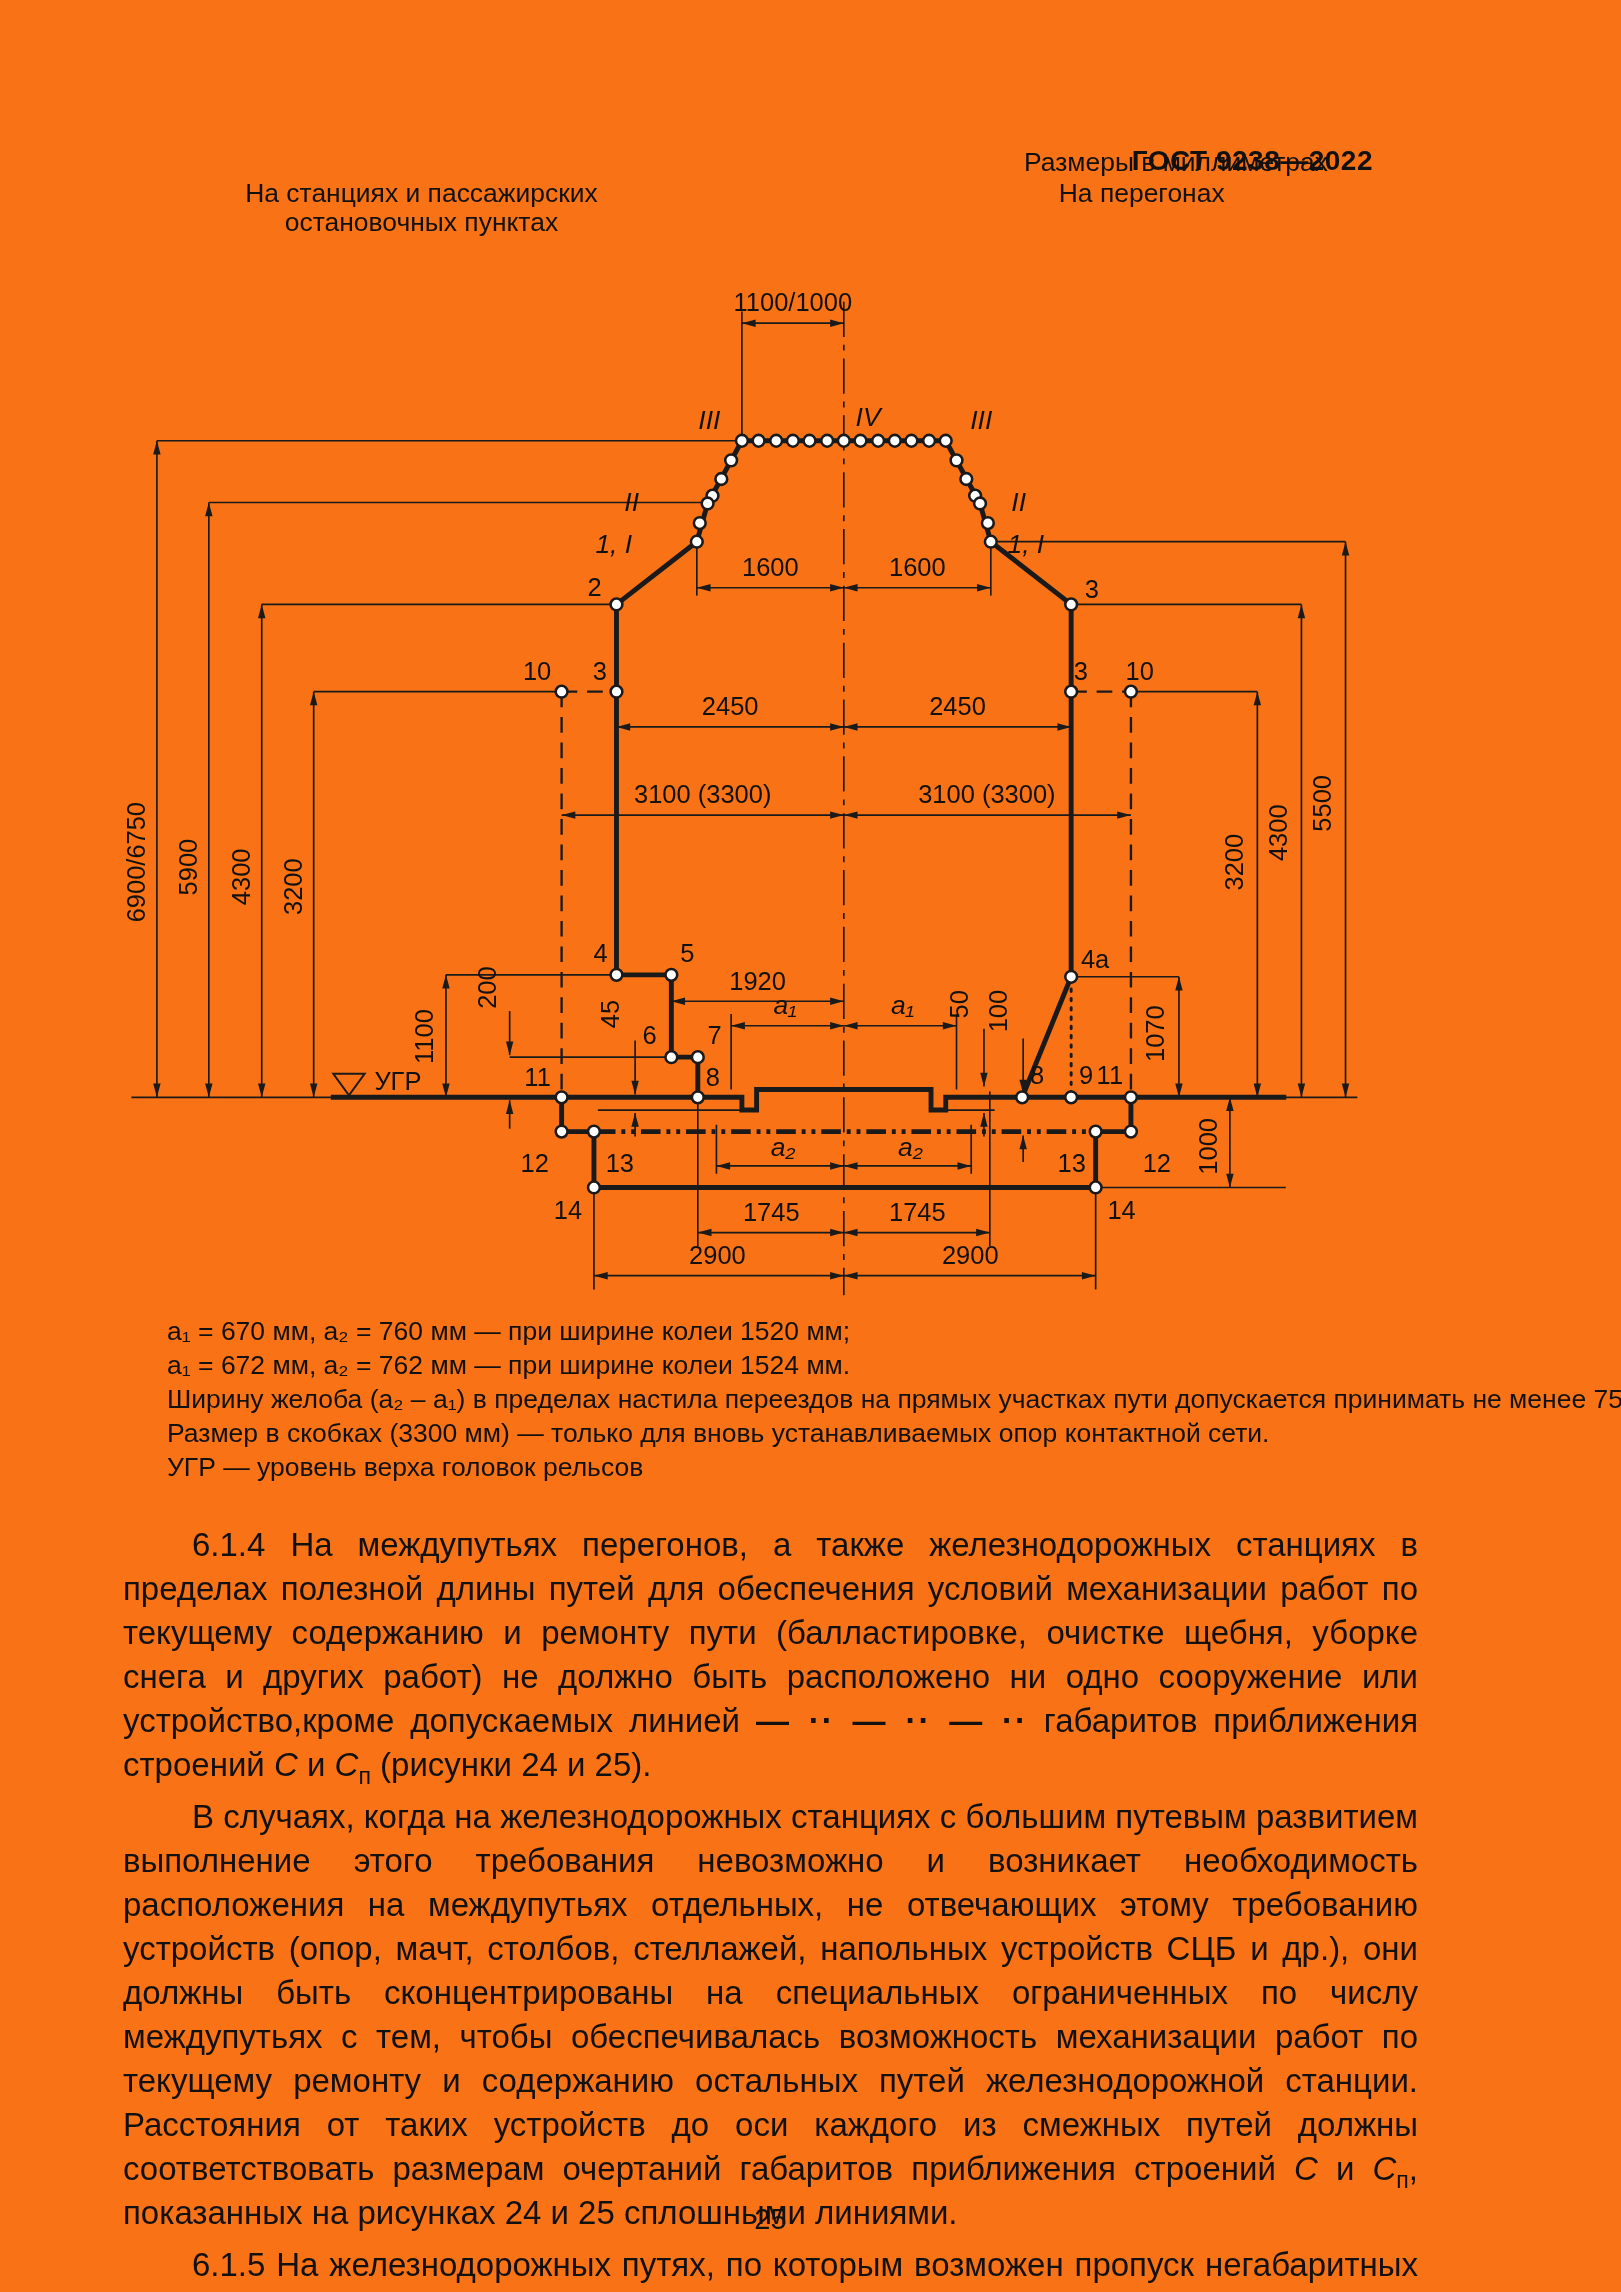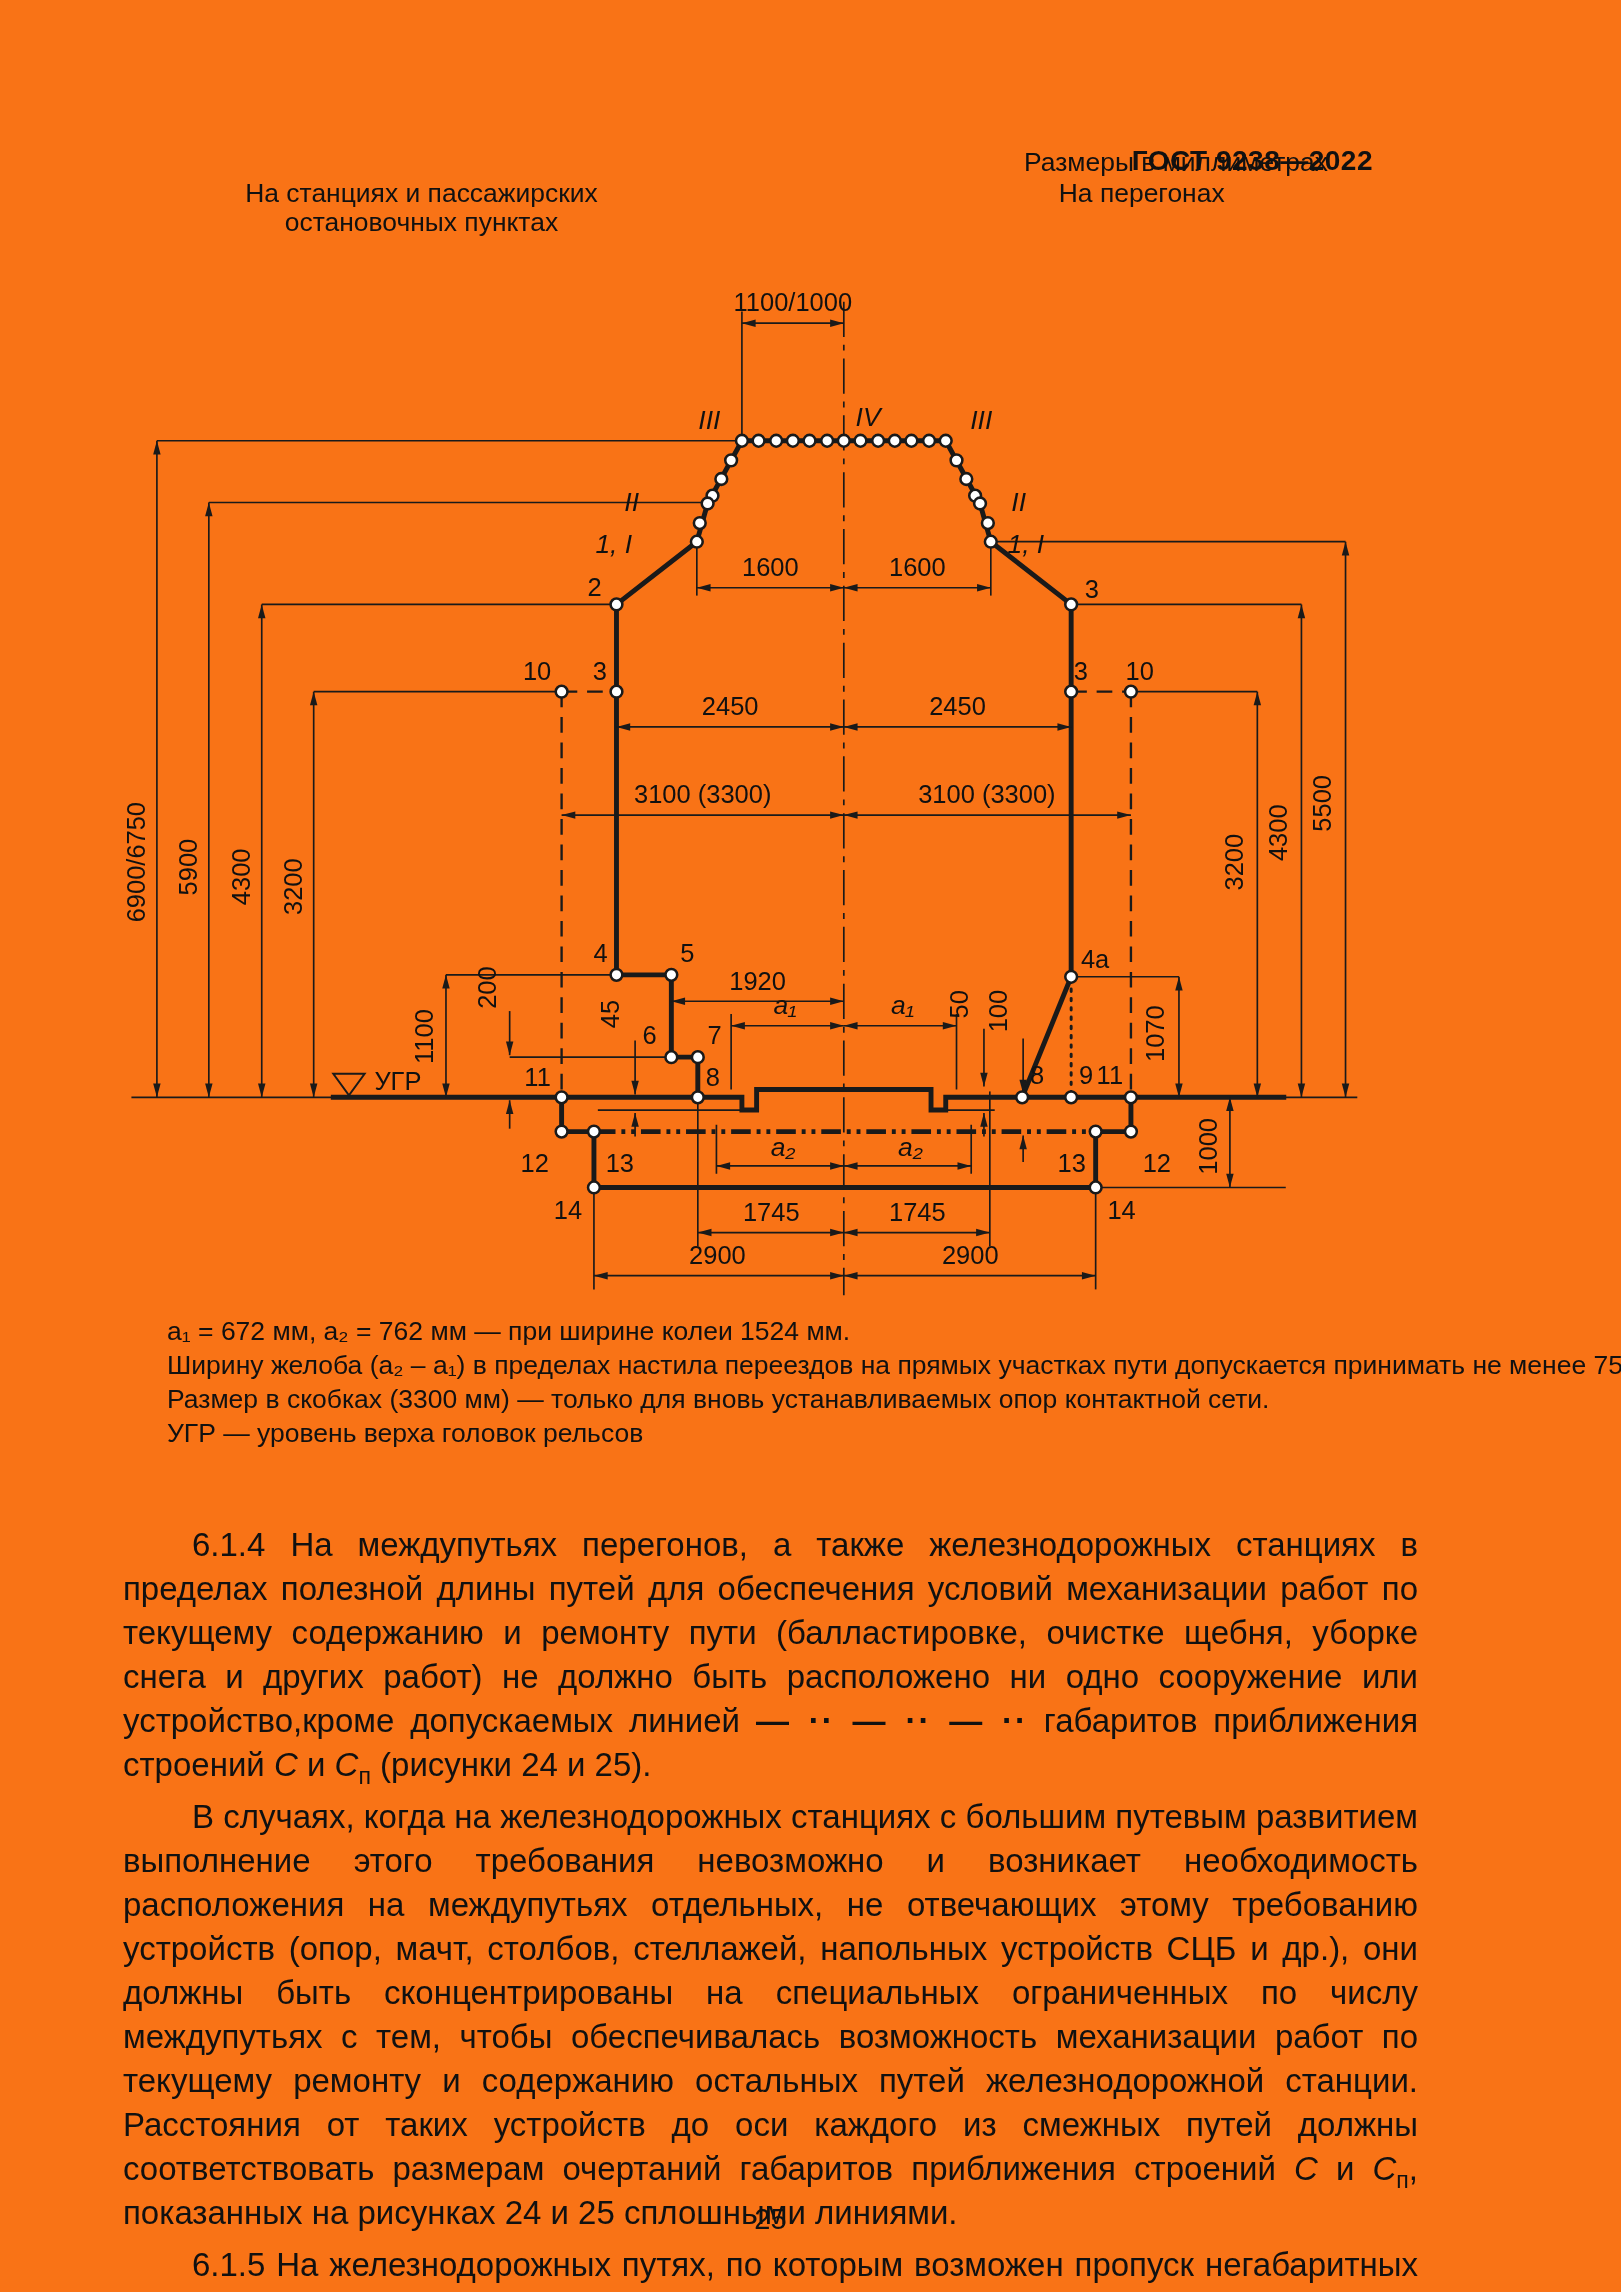--- a/index.html
+++ b/index.html
@@ -261,20 +261,21 @@
       <text x="560" y="1196" text-anchor="end">12</text>
       <text x="618" y="1196">13</text>
       <text x="1108" y="1196" text-anchor="end">13</text>
       <text x="1166" y="1196">12</text>
       <text x="594" y="1244" text-anchor="end">14</text>
       <text x="1130" y="1244">14</text>
     </g>
   </svg>
 
   <div class="footnotes">
+    <div>a₁ = 670 мм, a₂ = 760 мм — при ширине колеи 1520 мм;</div>
     <div>a₁ = 672 мм, a₂ = 762 мм — при ширине колеи 1524 мм.</div>
     <div>Ширину желоба (a₂ – a₁) в пределах настила переездов на прямых участках пути допускается принимать не менее 75 мм.</div>
     <div>Размер в скобках (3300 мм) — только для вновь устанавливаемых опор контактной сети.</div>
     <div>УГР — уровень верха головок рельсов</div>
   </div>
 
 
   <div class="body-text">
     <p><span>6.1.4 На междупутьях перегонов, а также железнодорожных станциях в пределах полезной длины путей для обеспечения условий механизации работ по текущему содержанию и ремонту пути (балластировке, очистке щебня, уборке снега и других работ) не должно быть расположено ни одно сооружение или устройство,кроме допускаемых линией </span><span class="dashsym">— ·· — ·· — ··</span><span> габаритов приближения строений </span><span class="it">С</span><span> и </span><span class="it">С</span><sub>п</sub><span> (рисунки 24 и 25).</span></p>
     <p><span>В случаях, когда на железнодорожных станциях с большим путевым развитием выполнение этого требования невозможно и возникает необходимость расположения на междупутьях отдельных, не отвечающих этому требованию устройств (опор, мачт, столбов, стеллажей, напольных устройств СЦБ и др.), они должны быть сконцентрированы на специальных ограниченных по числу междупутьях с тем, чтобы обеспечивалась возможность механизации работ по текущему ремонту и содержанию остальных путей железнодорожной станции. Расстояния от таких устройств до оси каждого из смежных путей должны соответствовать размерам очертаний габаритов приближения строений </span><span class="it">С</span><span> и </span><span class="it">С</span><sub>п</sub><span>, показанных на рисунках 24 и 25 сплошными линиями.</span></p>

